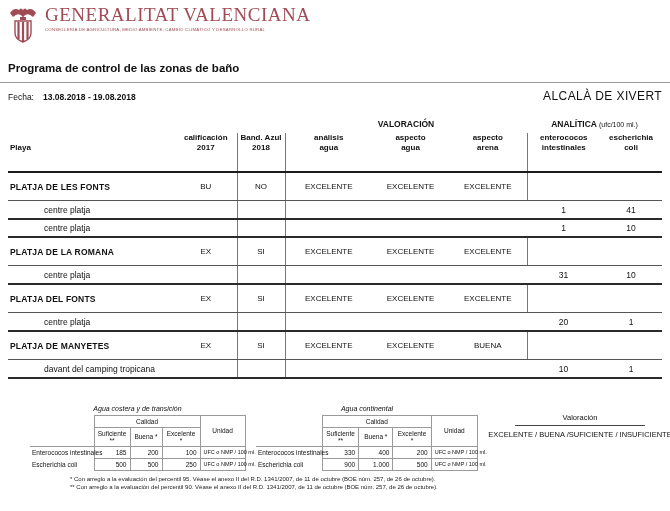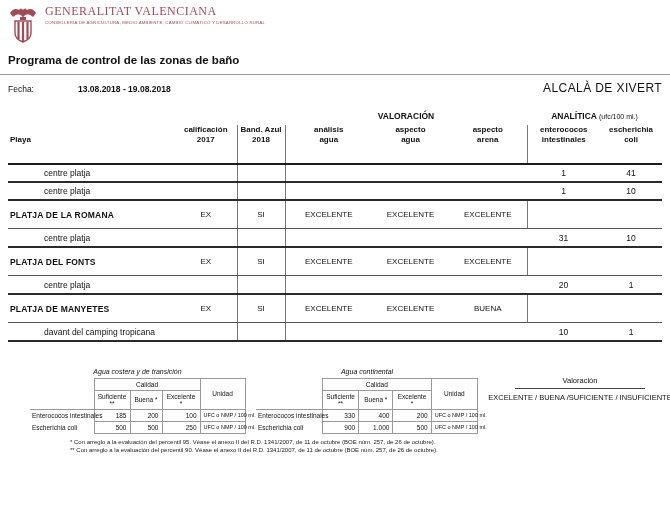--- a/index.html
+++ b/index.html
@@ -9,36 +9,36 @@
     font-family:"Liberation Sans", sans-serif;
     color:#111; overflow:hidden;
   }
   .page { width:670px; height:511px; position:relative; padding:5px 8px 0 8px; }
 
   
   .logo-row { display:flex; align-items:flex-start; gap:7px; }
   .emblem { flex:0 0 auto; margin-top:1px; }
   .wordmark-name {
     font-family:"Liberation Serif", serif;
-    font-size:12px; letter-spacing:0.5px; color:#a04b55; line-height:1.05;
+    font-size:19px; letter-spacing:0.5px; color:#a04b55; line-height:1.05;
     white-space:nowrap;
   }
   .wordmark-sub {
     font-size:6px; color:#a04b55; letter-spacing:0.3px; white-space:nowrap;
     transform:scale(0.72); transform-origin:left top; margin-top:2px;
   }
 
   
-  .titles { margin-top:6px; }
+  .titles { margin-top:14px; }
   .title-line { font-size:11.5px; font-weight:bold; line-height:1.3; }
   .top-rule { border-top:1px solid #9a9a9a; margin:6px -8px 0 -8px; }
 
   .fecha-row { margin-top:6px; display:flex; justify-content:space-between; align-items:baseline; font-size:8.5px; }
   .fecha-left { display:flex; gap:9px; }
-  .fecha-value { font-weight:bold;margin-left:35px; }
+  .fecha-value { font-weight:bold; }
   .municipality { font-size:12px; letter-spacing:0.4px; }
 
   
   table.main { border-collapse:collapse; table-layout:fixed; width:654px; margin-top:14px; font-size:8px; }
   table.main th, table.main td { padding:0; text-align:center; vertical-align:middle; font-weight:normal; }
   tr.grp th { font-size:8.5px; font-weight:bold; height:16px; vertical-align:top; padding-top:2px; }
   tr.grp .unit-note { font-weight:normal; font-size:7px; }
   tr.cols th { font-size:8px; font-weight:bold; vertical-align:bottom; padding-bottom:18px; height:26px;
                border-bottom:2px solid #1c1c1c; line-height:1.25; }
   tr.cols th.playa-h { text-align:left; padding-left:2px; }
@@ -153,20 +153,30 @@
             <span style="display:block">enterococos</span>
             <span style="display:block">intestinales</span>
           </th>
         <th>
             <span style="display:block">escherichia</span>
             <span style="display:block">coli</span>
           </th>
       </tr>
     </thead>
     <tbody>
+      <tr class="beach">
+        <td class="bname">PLATJA DE LES FONTS</td>
+        <td>BU</td>
+        <td class="bandcol">NO</td>
+        <td>EXCELENTE</td>
+        <td>EXCELENTE</td>
+        <td>EXCELENTE</td>
+        <td class="entsep"></td>
+        <td></td>
+      </tr>
       <tr class="point">
         <td class="pname">centre platja</td>
         <td></td>
         <td class="bandcol"></td>
         <td></td>
           <td></td>
           <td></td>
         <td class="num">1</td>
         <td class="num">41</td>
       </tr>

